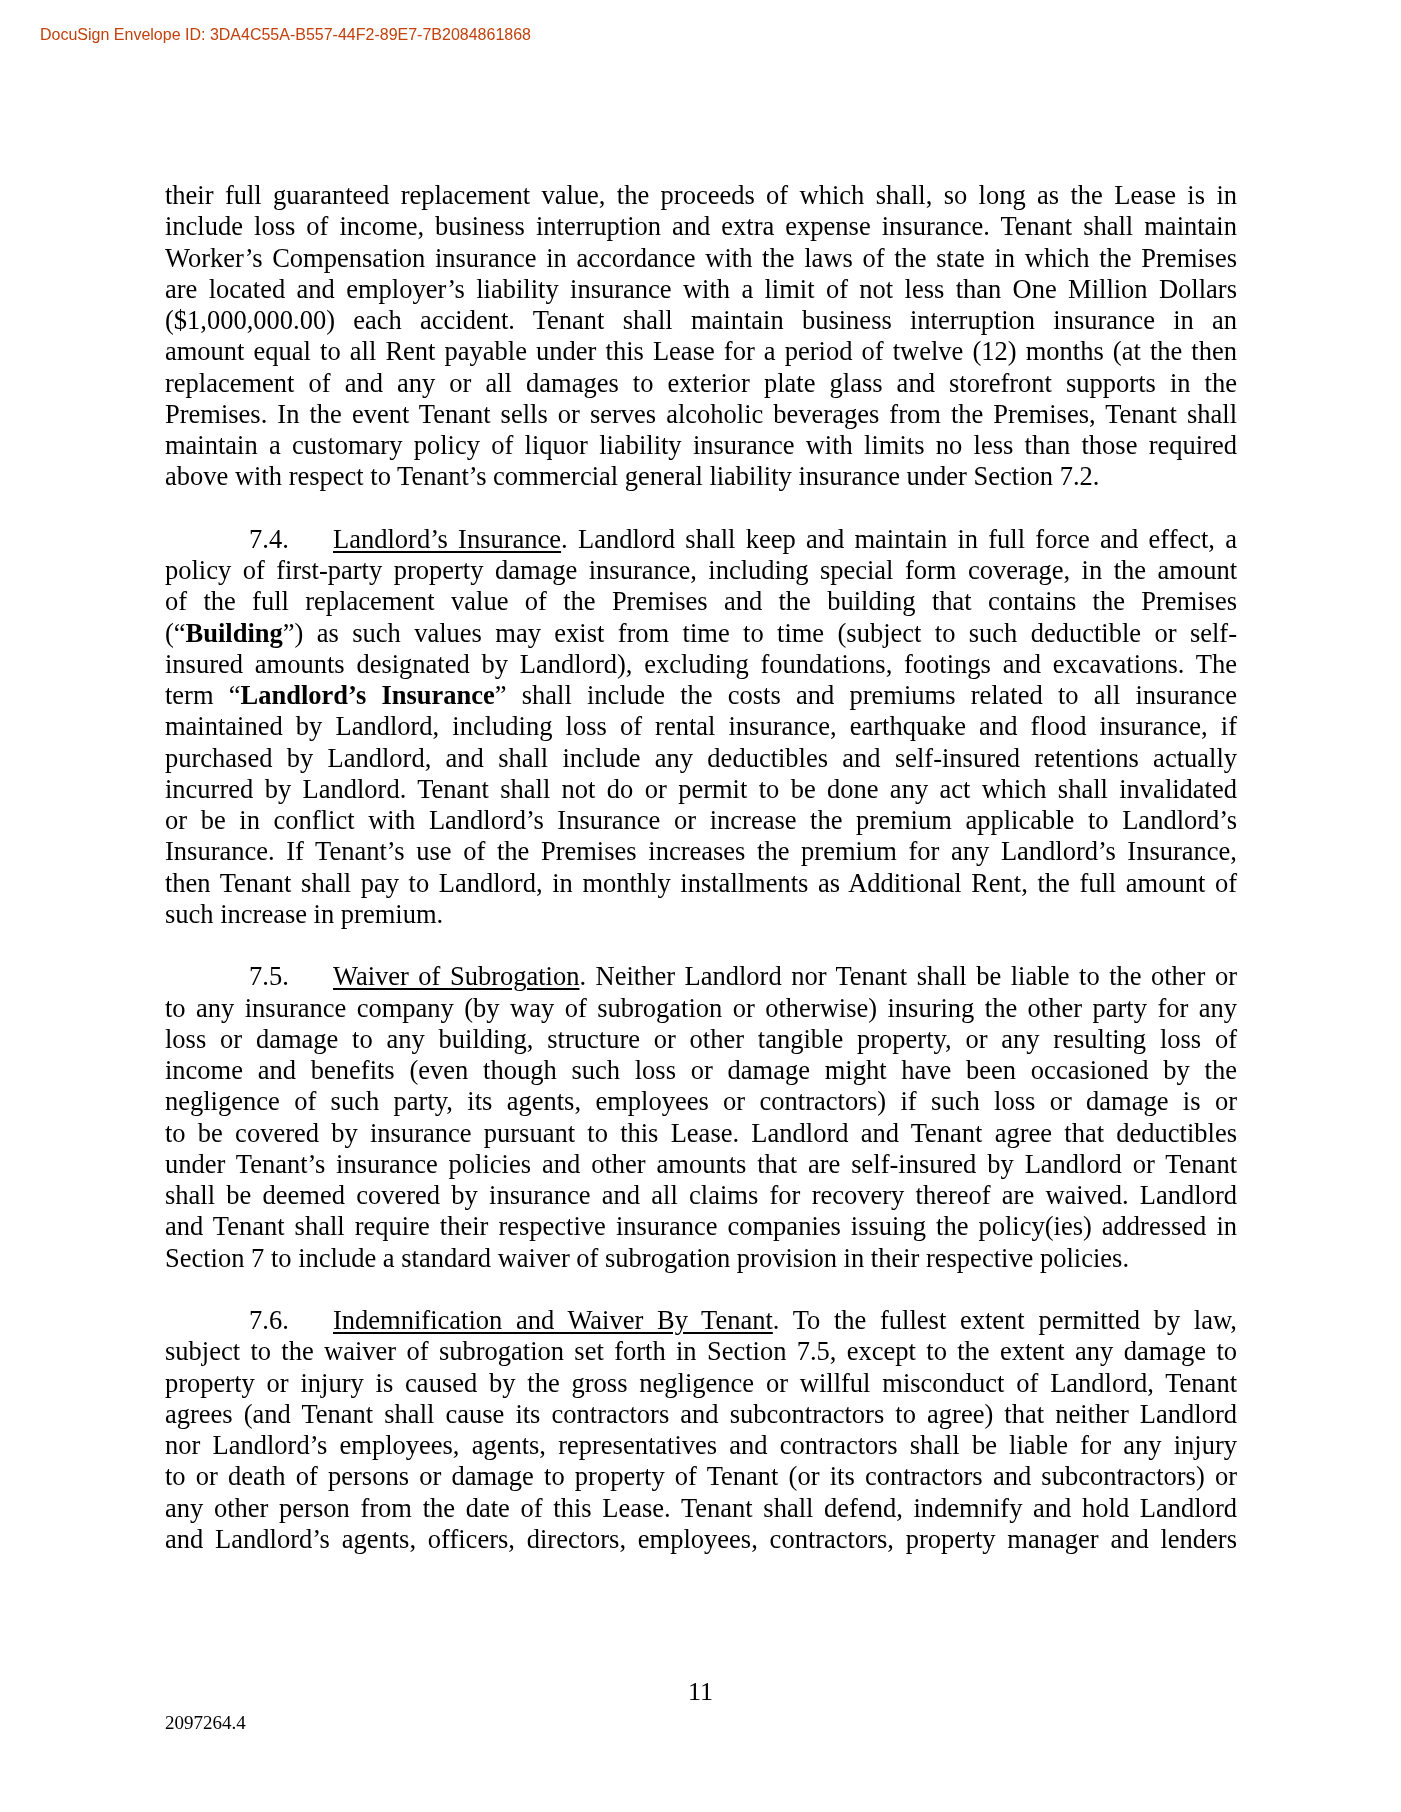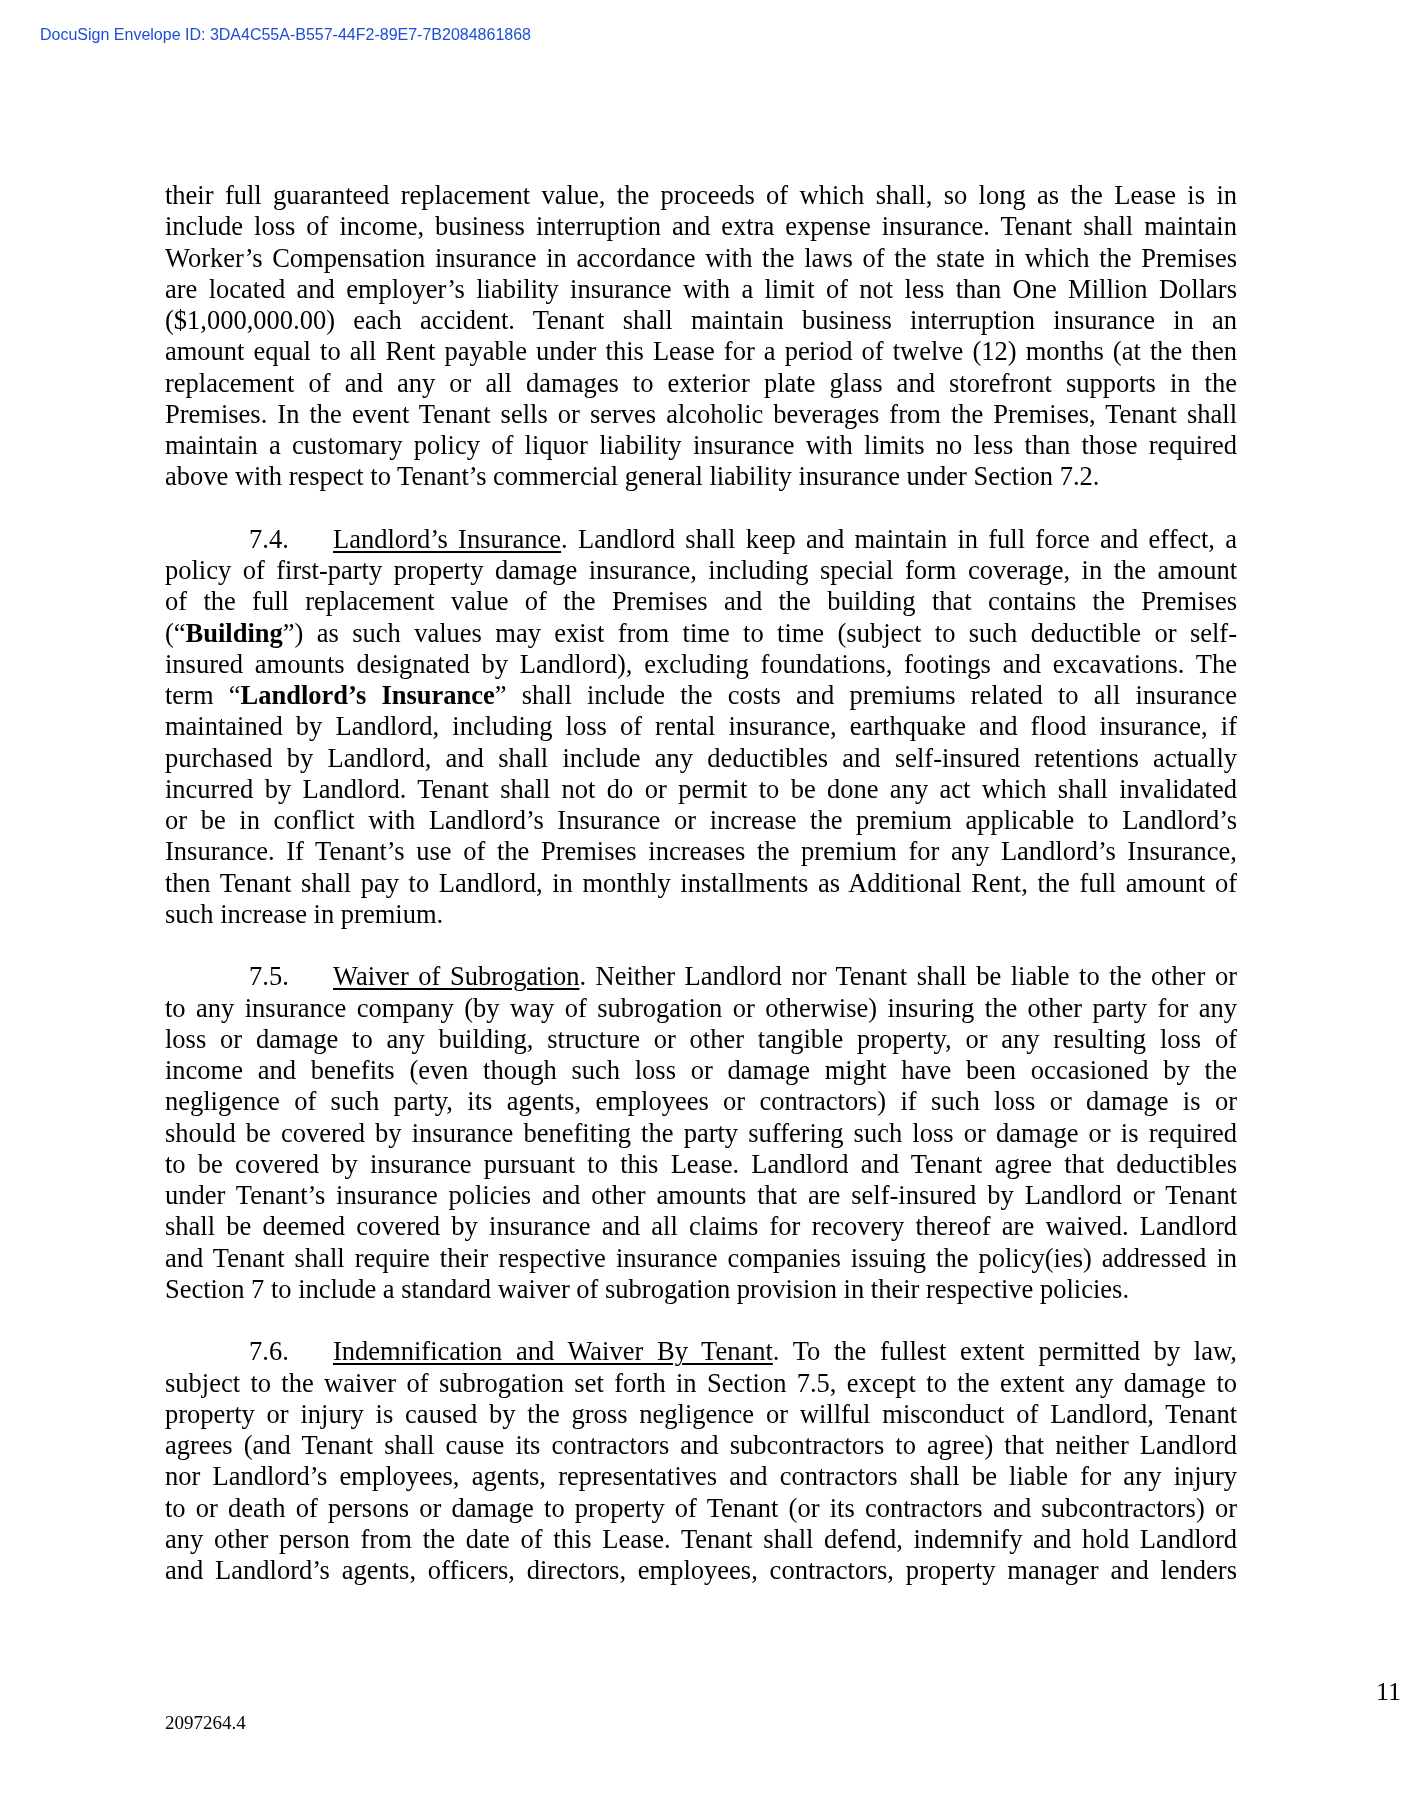--- a/index.html
+++ b/index.html
@@ -1,38 +1,38 @@
 <!DOCTYPE html>
 <html><head>
 <meta charset="utf-8">
 <style>
   html, body { margin: 0; padding: 0; background: #ffffff; }
   body { width: 1401px; height: 1812px; position: relative; overflow: hidden; color: #000; }
   .envelope-id {
     position: absolute; left: 40px; top: 25px;
     font-family: "Liberation Sans", "DejaVu Sans", sans-serif;
-    font-size: 16px; line-height: 20px; color: #1d4ed8;
+    font-size: 16px; line-height: 20px; color: #c2410c;
     white-space: nowrap;
   }
   .page-body {
     position: absolute; left: 165px; top: 180px; width: 1072px;
     font-family: "Liberation Serif", "DejaVu Serif", serif;
     font-size: 26.5px; line-height: 31.25px; color: #000;
   }
   .para { margin: 0 0 31.25px 0; }
   .line {
     display: block; white-space: nowrap; text-align: justify;
     text-align-last: justify; height: 31.25px; overflow: visible;
   }
   .line.last { text-align-last: left; }
   .sec-num { display: inline-block; width: 84px; margin-left: 84px; }
   .u { text-decoration: underline; text-underline-offset: 3px; text-decoration-thickness: 1.5px; }
   .b { font-weight: bold; }
   .page-number {
-    position: absolute; left: 0; width: 1401px; top: 1677px; text-align: right;
+    position: absolute; left: 0; width: 1401px; top: 1677px; text-align: center;
     font-family: "Liberation Serif", "DejaVu Serif", serif; font-size: 26px; line-height: 30px;
   }
   .doc-number {
     position: absolute; left: 165px; top: 1712px;
     font-family: "Liberation Serif", "DejaVu Serif", serif; font-size: 19px; line-height: 22px;
   }
 </style>
 </head>
 <body>
 
@@ -65,21 +65,20 @@
       <span class="line"><span>Insurance.  If Tenant’s use of the Premises increases the premium for any Landlord’s Insurance,</span></span>
       <span class="line"><span>then Tenant shall pay to Landlord, in monthly installments as Additional Rent, the full amount of</span></span>
       <span class="line last"><span>such increase in premium.</span></span>
     </div>
   <div class="para">
       <span class="line"><span class="sec-num">7.5.</span><span class="u">Waiver of Subrogation</span><span>. Neither Landlord nor Tenant shall be liable to the other or</span></span>
       <span class="line"><span>to any insurance company (by way of subrogation or otherwise) insuring the other party for any</span></span>
       <span class="line"><span>loss or damage to any building, structure or other tangible property, or any resulting loss of</span></span>
       <span class="line"><span>income and benefits (even though such loss or damage might have been occasioned by the</span></span>
       <span class="line"><span>negligence of such party, its agents, employees or contractors) if such loss or damage is or</span></span>
-      <span class="line"><span>should be covered by insurance benefiting the party suffering such loss or damage or is required</span></span>
       <span class="line"><span>to be covered by insurance pursuant to this Lease.  Landlord and Tenant agree that deductibles</span></span>
       <span class="line"><span>under Tenant’s insurance policies and other amounts that are self-insured by Landlord or Tenant</span></span>
       <span class="line"><span>shall be deemed covered by insurance and all claims for recovery thereof are waived.  Landlord</span></span>
       <span class="line"><span>and Tenant shall require their respective insurance companies issuing the policy(ies) addressed in</span></span>
       <span class="line last"><span>Section 7 to include a standard waiver of subrogation provision in their respective policies.</span></span>
     </div>
   <div class="para">
       <span class="line"><span class="sec-num">7.6.</span><span class="u">Indemnification and Waiver By Tenant</span><span>. To the fullest extent permitted by law,</span></span>
       <span class="line"><span>subject to the waiver of subrogation set forth in Section 7.5, except to the extent any damage to</span></span>
       <span class="line"><span>property or injury is caused by the gross negligence or willful misconduct of Landlord, Tenant</span></span>

